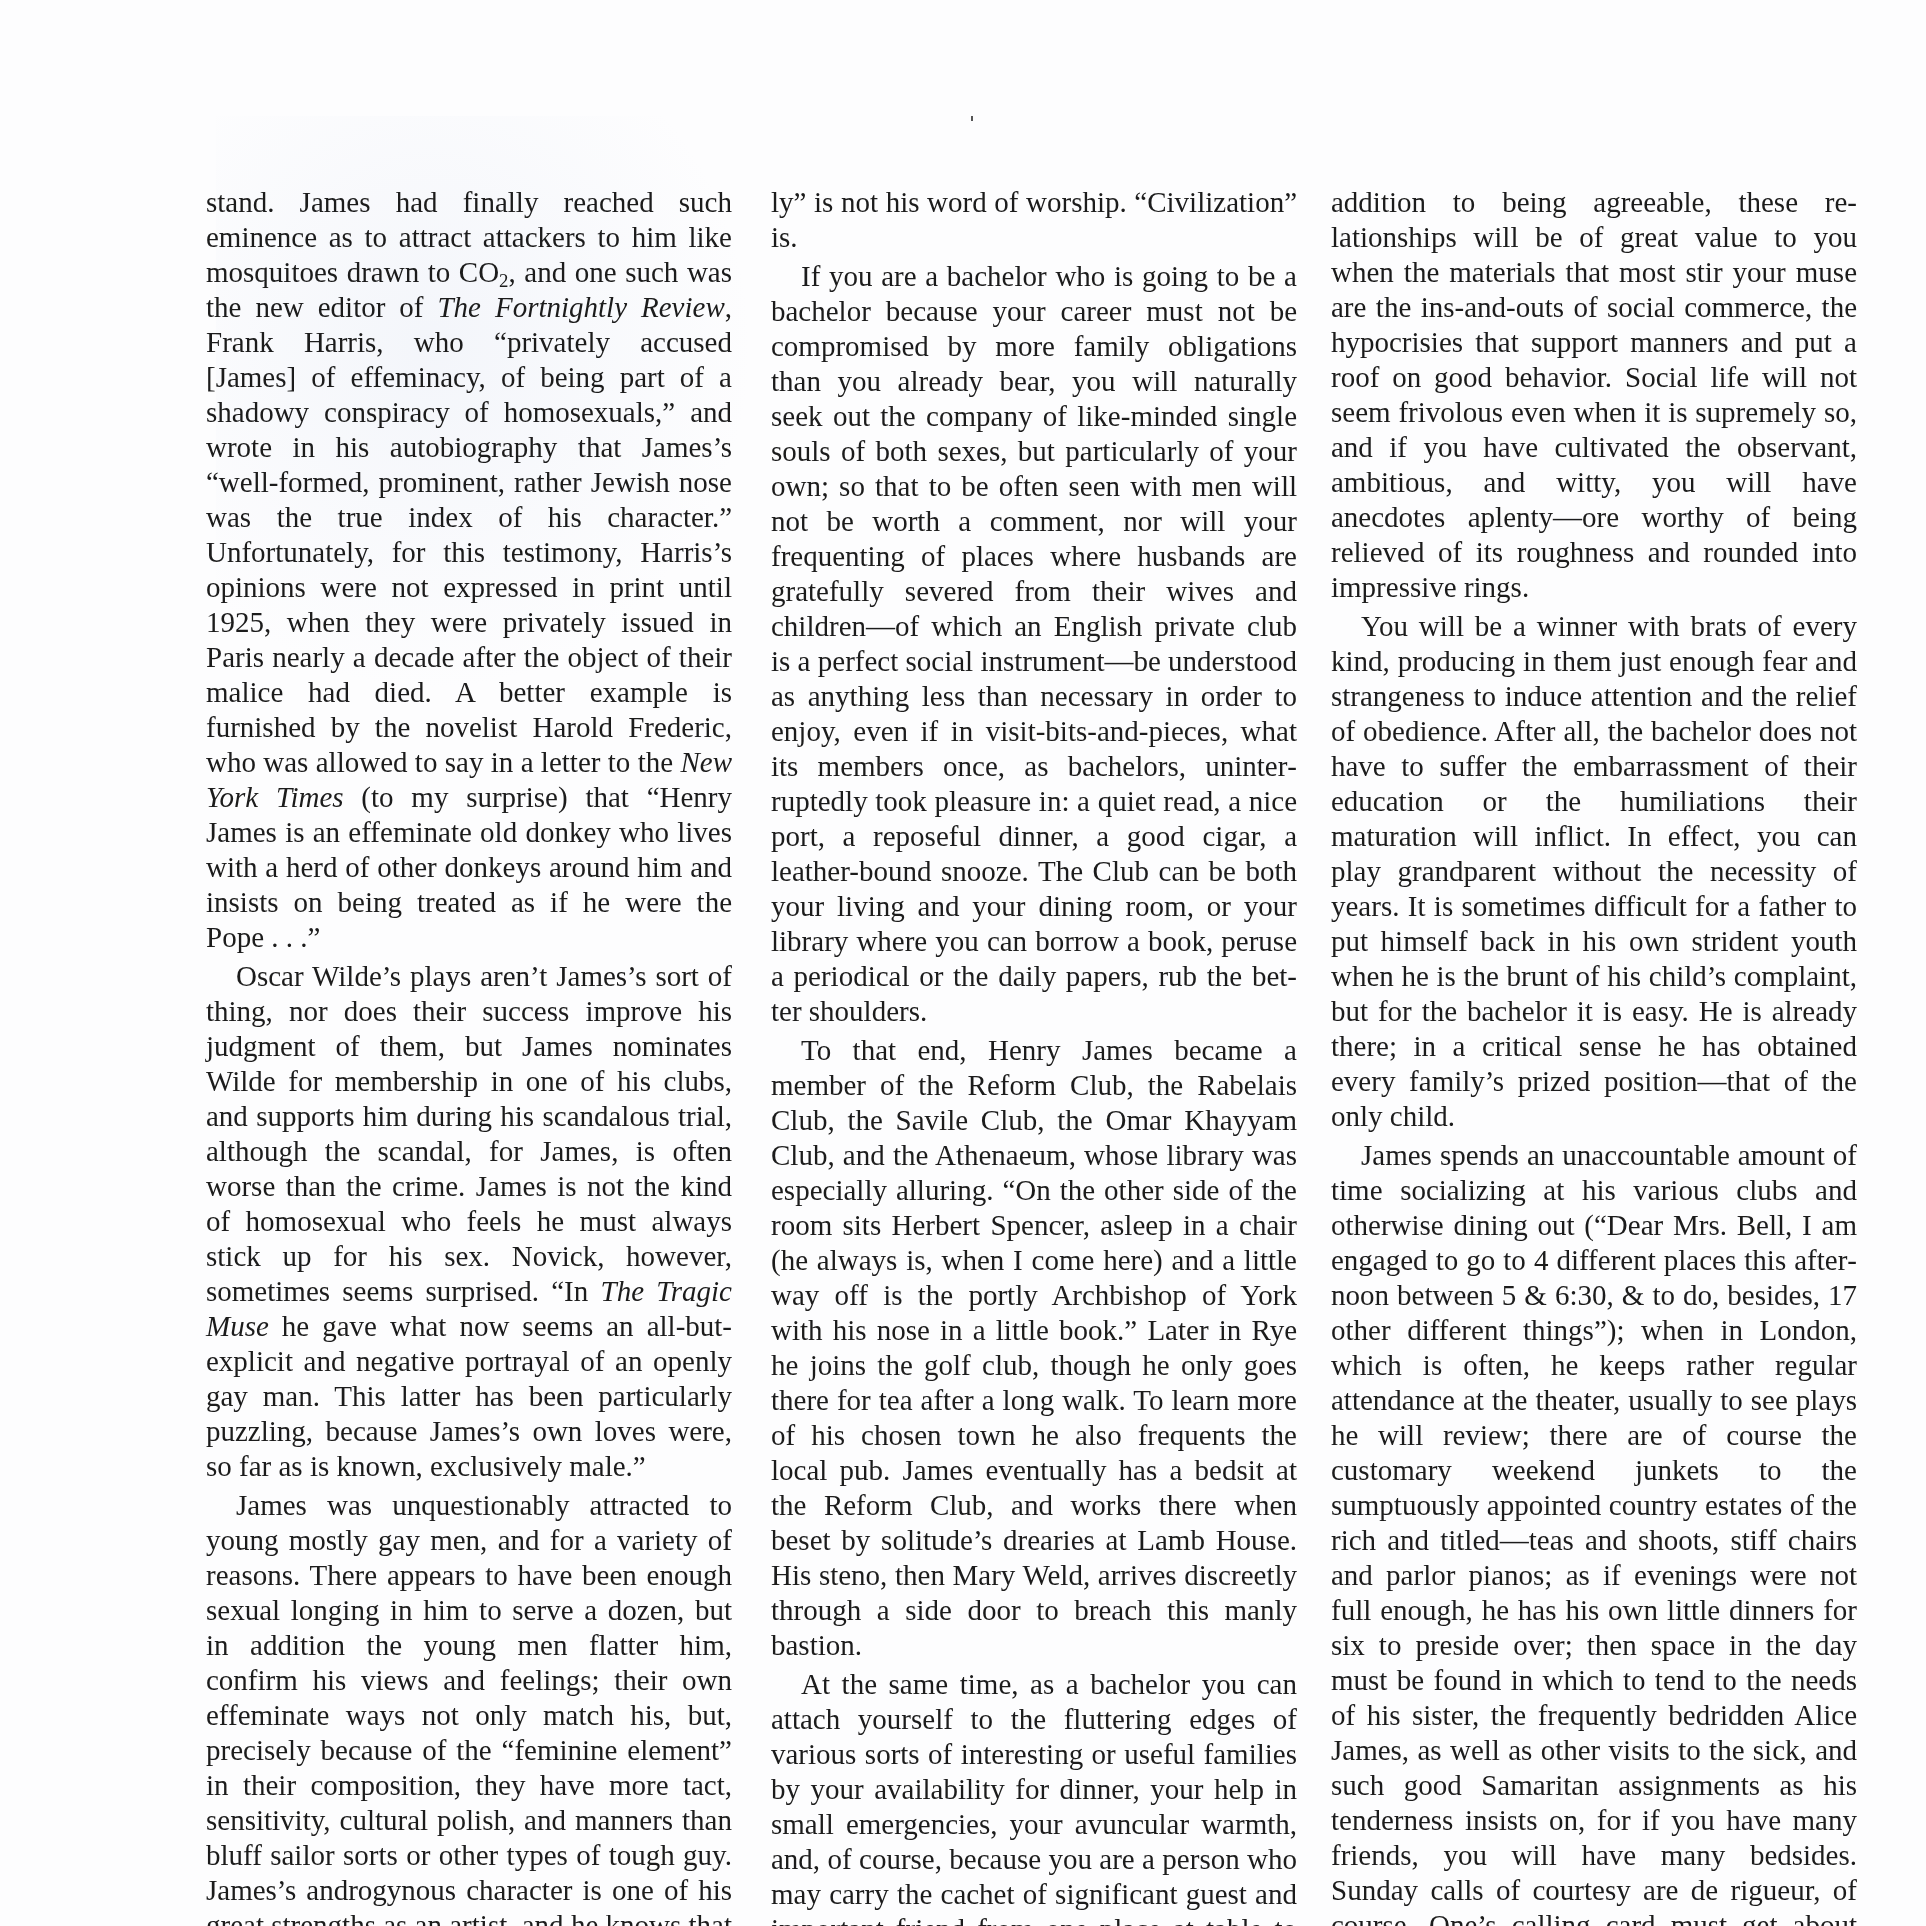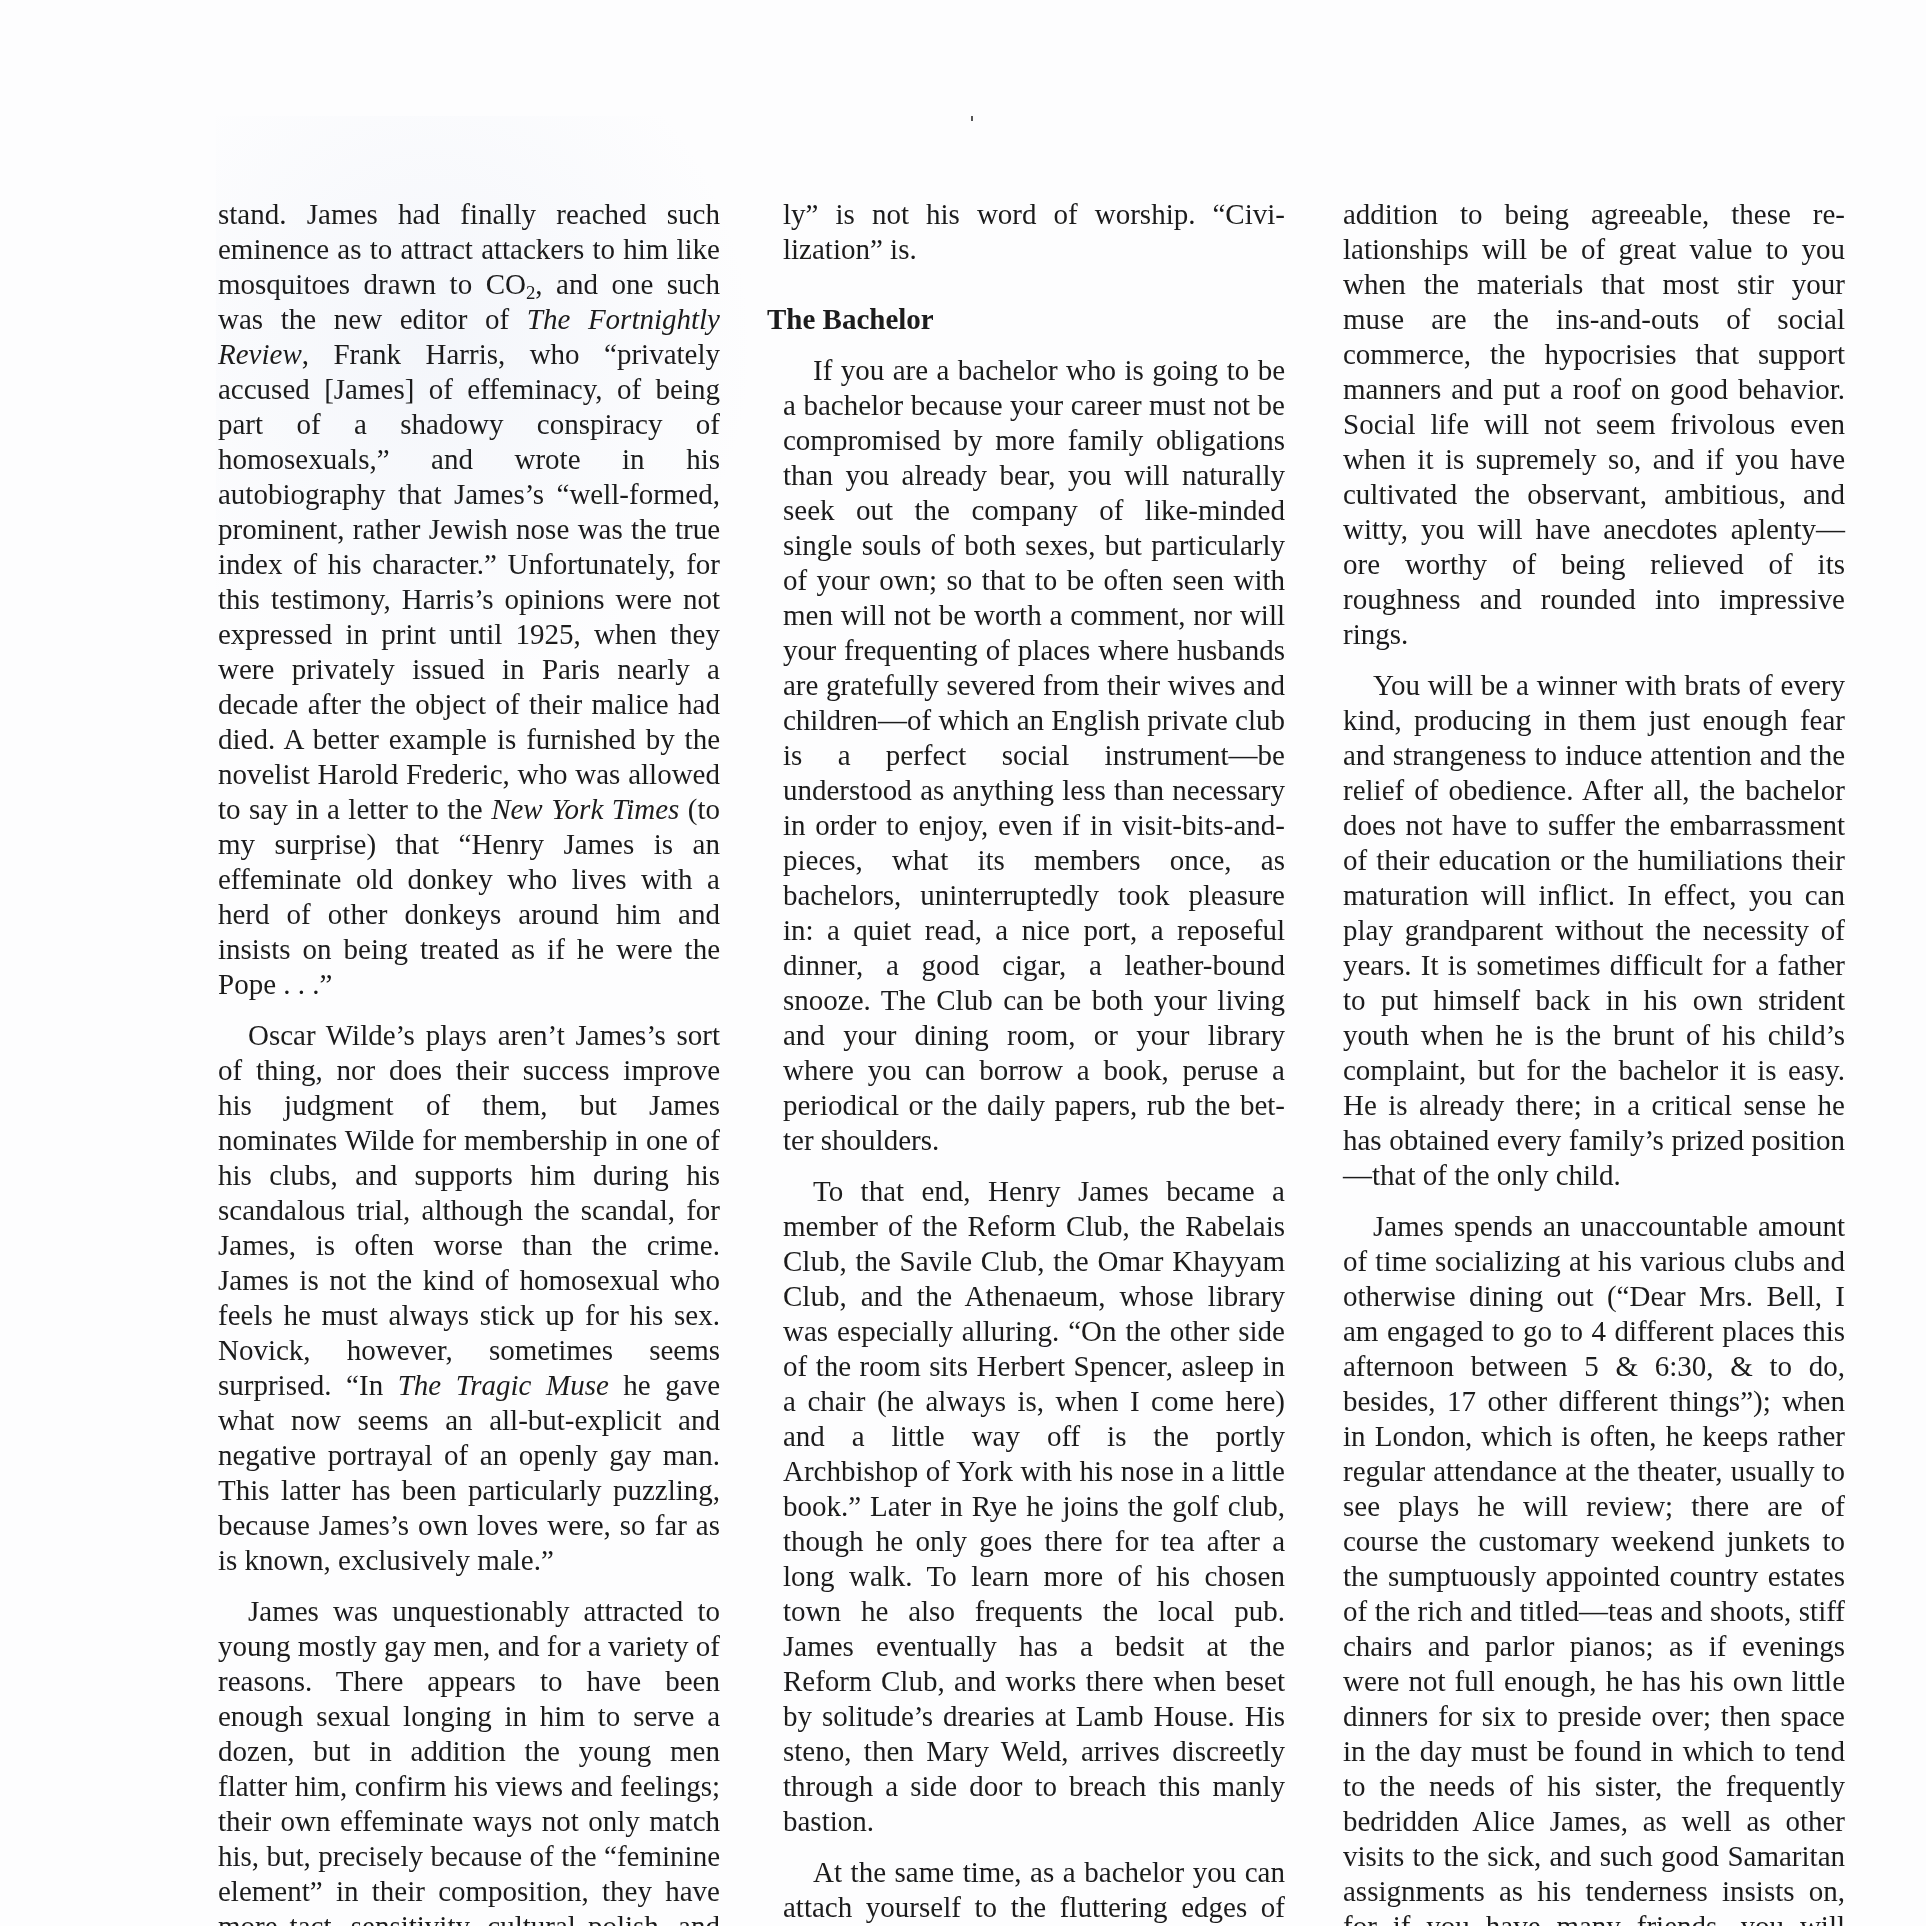--- a/index.html
+++ b/index.html
@@ -34,21 +34,21 @@
       width: 534px;
       font-size: 29px;
       line-height: 35px;
       text-align: justify;
       hyphens: manual;
     }
     .col-1 { left: 202px; }
     .col-2 { left: 767px; }
     .col-3 { left: 1327px; }
     .column p {
-      margin: 16px;
+      margin: 4px;
       text-indent: 0;
     }
     .column p.indent { text-indent: 30px; }
     .column h2 {
       margin: 35px 0 0 0;
       font-size: 29px;
       line-height: 35px;
       font-weight: bold;
       text-align: left;
     }
@@ -68,21 +68,20 @@
 <div class="page">
   <div class="bleed"></div>
 
   <div class="column col-1">
       <p><span>stand. James had finally reached such eminence as to attract attackers to him like mosquitoes drawn to CO</span><sub>2</sub><span>, and one such was the new editor of </span><em>The Fortnightly Review</em><span>, Frank Harris, who “privately accused [James] of ef­feminacy, of being part of a shadowy conspiracy of homosexuals,” and wrote in his autobiography that James’s “well-formed, prominent, rather Jew­ish nose was the true index of his char­acter.” Unfortunately, for this testi­mony, Harris’s opinions were not expressed in print until 1925, when they were privately issued in Paris nearly a decade after the object of their malice had died. A better ex­ample is furnished by the novelist Harold Frederic, who was allowed to say in a letter to the </span><em>New York Times</em><span> (to my surprise) that “Henry James is an effeminate old donkey who lives with a herd of other donkeys around him and insists on being treated as if he were the Pope . . .”</span></p>
       <p class="indent"><span>Oscar Wilde’s plays aren’t James’s sort of thing, nor does their success im­prove his judgment of them, but James nominates Wilde for membership in one of his clubs, and supports him dur­ing his scandalous trial, although the scandal, for James, is often worse than the crime. James is not the kind of ho­mosexual who feels he must always stick up for his sex. Novick, however, sometimes seems surprised. “In </span><em>The Tragic Muse</em><span> he gave what now seems an all-but-explicit and negative por­trayal of an openly gay man. This latter has been particularly puzzling, because James’s own loves were, so far as is known, exclusively male.”</span></p>
       <p class="indent"><span>James was unquestionably attracted to young mostly gay men, and for a va­riety of reasons. There appears to have been enough sexual longing in him to serve a dozen, but in addition the young men flatter him, confirm his views and feelings; their own effeminate ways not only match his, but, precisely because of the “feminine element” in their com­position, they have more tact, sensi­tivity, cultural polish, and manners than bluff sailor sorts or other types of tough guy. James’s androgynous char­acter is one of his great strengths as an artist, and he knows that the feminine in men does not merely mean the loss of a rough edge, but is often the best, the most civilized, part of them. “Man­</span></p>
     </div>
   <div class="column col-2">
       <p><span>ly” is not his word of worship. “Civi­lization” is.</span></p>
-      <h2>The Bachelor</h2>
       <p class="indent"><span>If you are a bachelor who is going to be a bachelor because your career must not be compromised by more family obligations than you already bear, you will naturally seek out the company of like-minded single souls of both sex­es, but particularly of your own; so that to be often seen with men will not be worth a comment, nor will your frequenting of places where husbands are gratefully severed from their wives and children—of which an English private club is a perfect social instru­ment—be understood as anything less than necessary in order to enjoy, even if in visit-bits-and-pieces, what its members once, as bachelors, uninter­ruptedly took pleasure in: a quiet read, a nice port, a reposeful dinner, a good cigar, a leather-bound snooze. The Club can be both your living and your dining room, or your library where you can borrow a book, peruse a peri­odical or the daily papers, rub the bet­ter shoulders.</span></p>
       <p class="indent"><span>To that end, Henry James became a member of the Reform Club, the Ra­belais Club, the Savile Club, the Omar Khayyam Club, and the Athenaeum, whose library was especially alluring. “On the other side of the room sits Herbert Spencer, asleep in a chair (he always is, when I come here) and a lit­tle way off is the portly Archbishop of York with his nose in a little book.” Later in Rye he joins the golf club, though he only goes there for tea after a long walk. To learn more of his cho­sen town he also frequents the local pub. James eventually has a bedsit at the Reform Club, and works there when beset by solitude’s drearies at Lamb House. His steno, then Mary Weld, arrives discreetly through a side door to breach this manly bastion.</span></p>
       <p class="indent"><span>At the same time, as a bachelor you can attach yourself to the fluttering edges of various sorts of interesting or useful families by your availability for dinner, your help in small emergen­cies, your avuncular warmth, and, of course, because you are a person who may carry the cachet of significant guest and important friend from one place at table to another as if you were a slice of something from the roast. In</span></p>
     </div>
   <div class="column col-3">
       <p><span>addition to being agreeable, these re­lationships will be of great value to you when the materials that most stir your muse are the ins-and-outs of so­cial commerce, the hypocrisies that support manners and put a roof on good behavior. Social life will not seem frivolous even when it is supremely so, and if you have cultivated the obser­vant, ambitious, and witty, you will have anecdotes aplenty—ore worthy of being relieved of its roughness and rounded into impressive rings.</span></p>
       <p class="indent"><span>You will be a winner with brats of every kind, producing in them just enough fear and strangeness to induce attention and the relief of obedience. After all, the bachelor does not have to suffer the embarrassment of their education or the humiliations their maturation will inflict. In effect, you can play grandparent without the ne­cessity of years. It is sometimes difficult for a father to put himself back in his own strident youth when he is the brunt of his child’s complaint, but for the bachelor it is easy. He is already there; in a critical sense he has ob­tained every family’s prized position—that of the only child.</span></p>
       <p class="indent"><span>James spends an unaccountable amount of time socializing at his various clubs and otherwise dining out (“Dear Mrs. Bell, I am engaged to go to 4 different places this after­noon between 5 &amp; 6:30, &amp; to do, besides, 17 other different things”); when in London, which is often, he keeps rather regular attendance at the theater, usually to see plays he will review; there are of course the customary weekend junkets to the sumptuously appointed country es­tates of the rich and titled—teas and shoots, stiff chairs and parlor pianos; as if evenings were not full enough, he has his own little dinners for six to preside over; then space in the day must be found in which to tend to the needs of his sister, the fre­quently bedridden Alice James, as well as other visits to the sick, and such good Samaritan assignments as his tenderness insists on, for if you have many friends, you will have many bedsides. Sunday calls of cour­tesy are de rigueur, of course. One’s calling card must get about even</span></p>
     </div>
 

